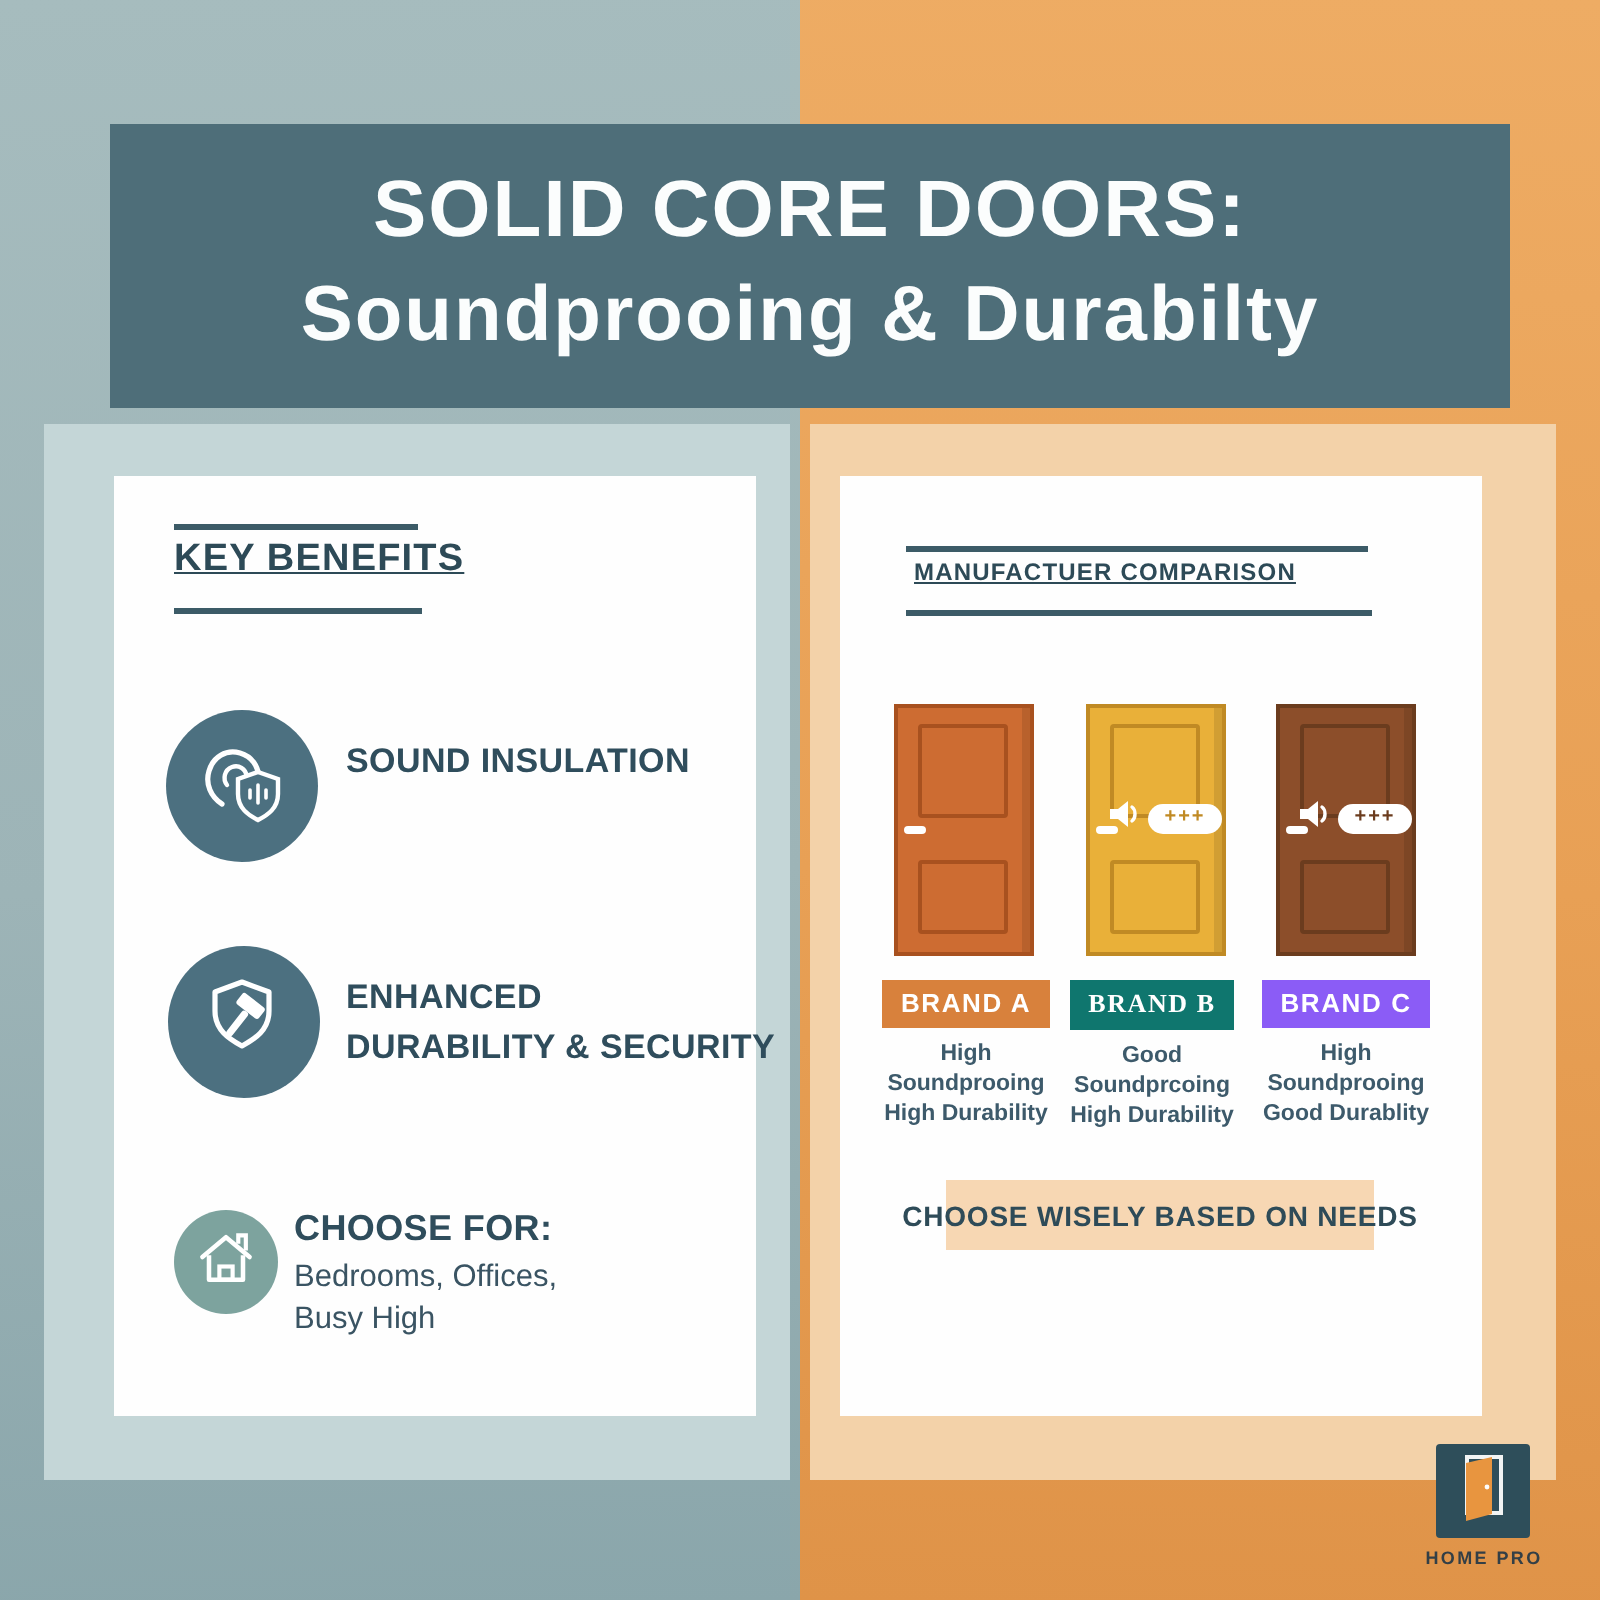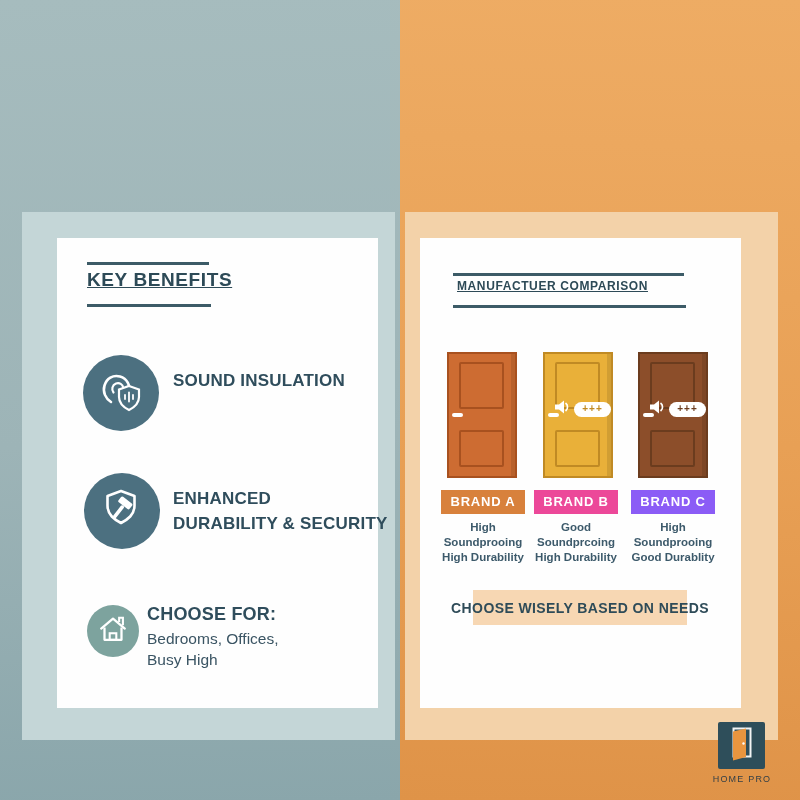--- a/index.html
+++ b/index.html
@@ -63,40 +63,44 @@
     text-align:center;line-height:14px;letter-spacing:1px;}
   .door-b .pill{color:#c08a24;}
   .door-c .pill{color:#6b3c1e;}
 
   .brand-col{position:absolute;top:252px;width:104px;text-align:center;}
   .col-a{left:11px;}
   .col-b{left:104px;}
   .col-c{left:201px;}
   .badge{display:inline-block;padding:4px 9px 5px;color:#fff;font-weight:bold;font-size:13px;letter-spacing:0.8px;}
   .badge-a{background:#d8813c;}
-  .badge-b{background:#ec4899;}
+  .badge-b{background:#0f766e;font-family:Liberation Serif, serif;}
   .badge-c{background:#8b5cf6;}
   .features{margin-top:6px;font-size:11.5px;color:#3d5a6b;line-height:15px;font-weight:bold;}
 
   .banner{position:absolute;left:53px;top:352px;width:214px;height:35px;background:#f7d7b3;
     display:flex;align-items:center;justify-content:center;font-size:14px;font-weight:bold;
     color:#2e4b58;letter-spacing:0.4px;white-space:nowrap;}
 
   .logo{position:absolute;left:718px;top:722px;width:47px;height:47px;background:#2e4e5a;
     border-radius:2px;display:flex;align-items:center;justify-content:center;}
   .logo-label{position:absolute;left:695px;top:774px;width:94px;text-align:center;
-    font-size:9px;font-weight:normal;letter-spacing:1.2px;color:#333f46;}
+    font-size:9px;font-weight:bold;letter-spacing:1.2px;color:#333f46;}
 </style>
 </head>
 <body>
 
 <div id="canvas">
   <div class="bg-left"></div>
   <div class="bg-right"></div>
 
+  <div class="header-band">
+    <div class="title-line l1">SOLID CORE DOORS:</div>
+    <div class="title-line l2">Soundprooing &amp; Durabilty</div>
+  </div>
 
   <div class="frame frame-left"></div>
   <div class="card card-left">
     <div class="rule kb-rule-top"></div>
     <div class="section-heading kb-heading">KEY BENEFITS</div>
     <div class="rule kb-rule-bottom"></div>
 
     <div class="benefit-circle b1">
       <span>
         <svg width="48" height="48" viewBox="0 0 48 48">

